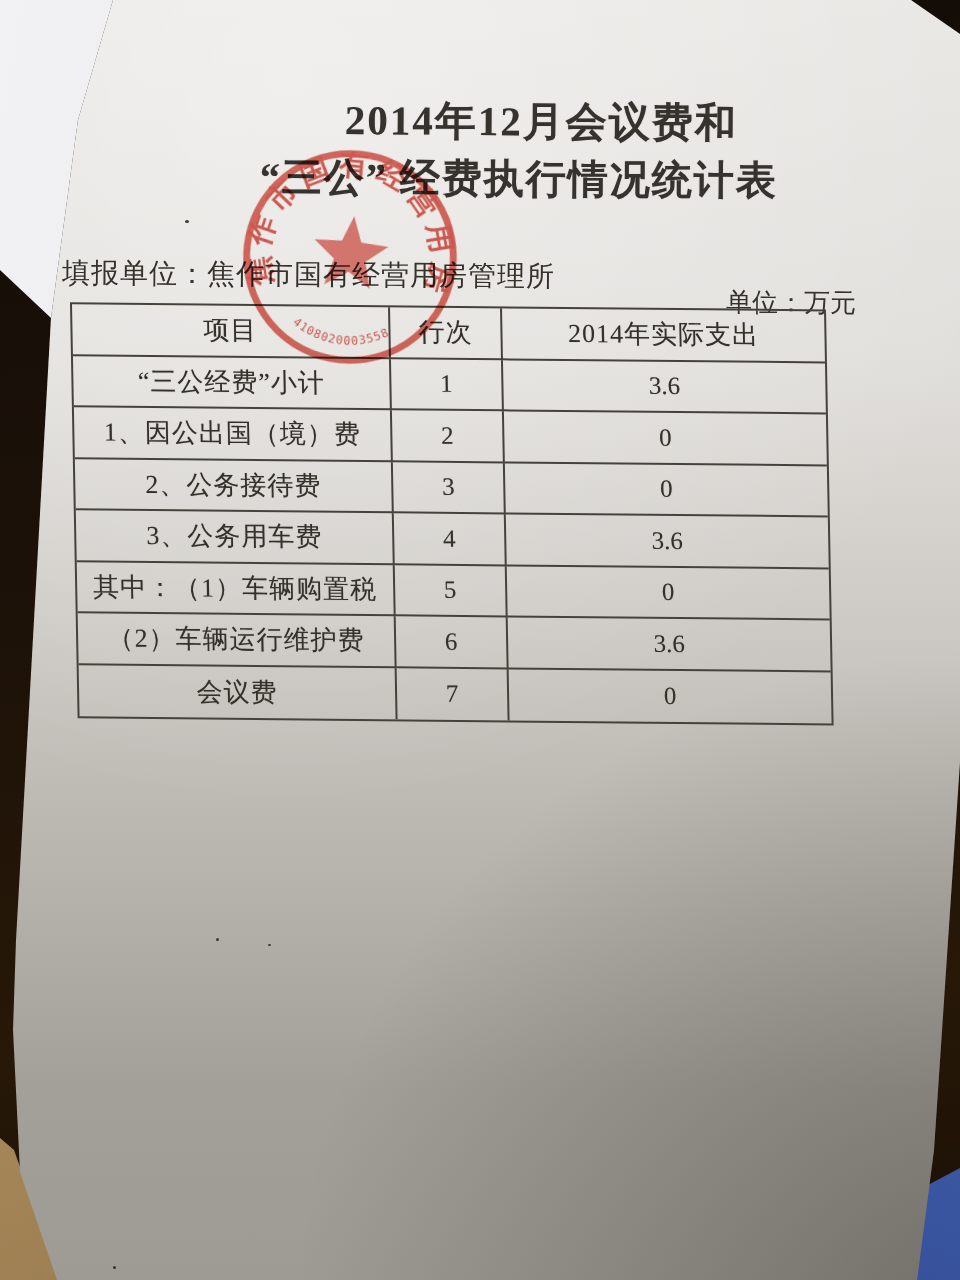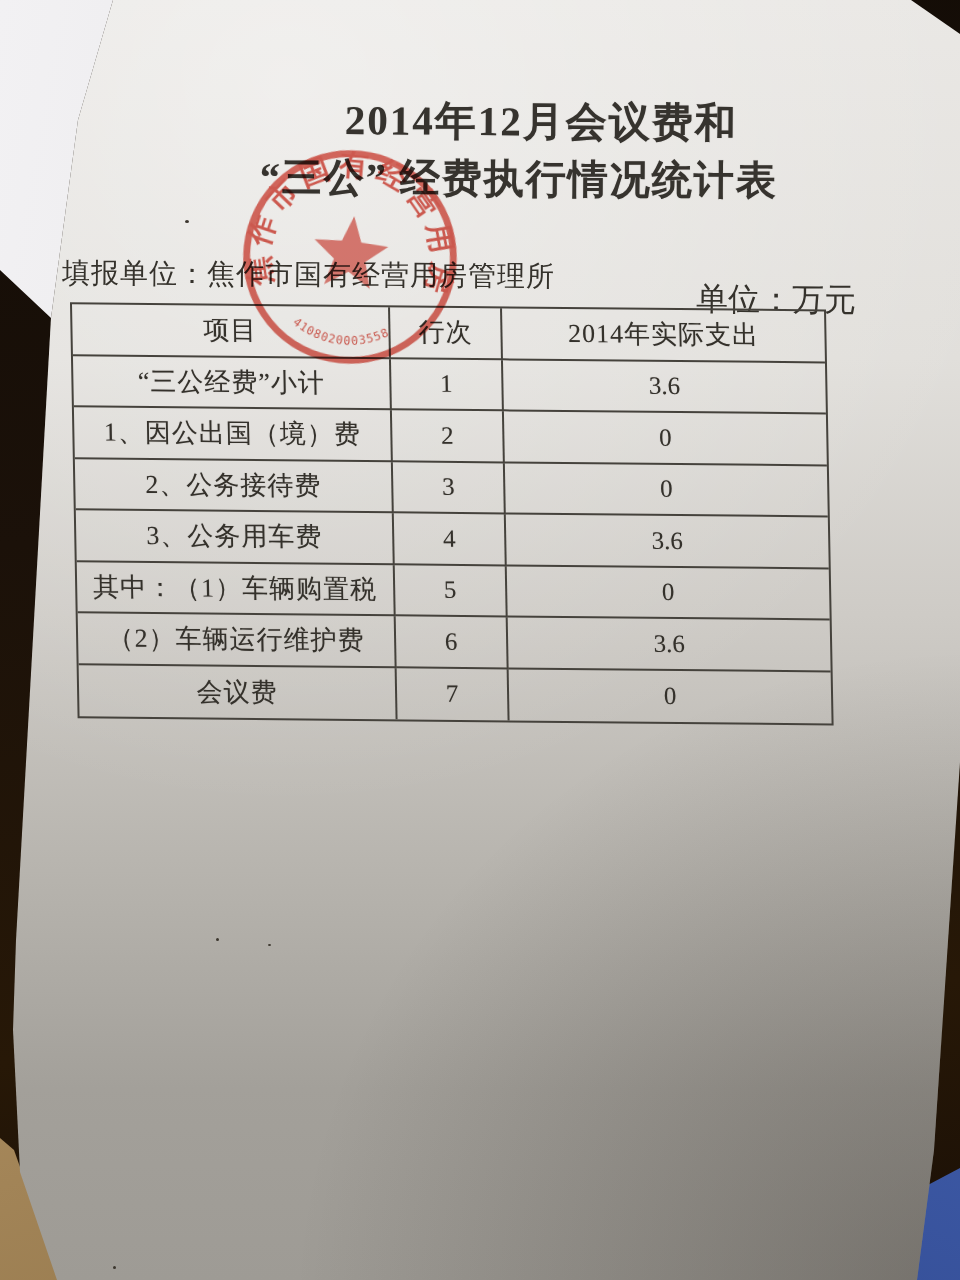--- a/index.html
+++ b/index.html
@@ -38,21 +38,21 @@
       linear-gradient(to bottom,#e9e7e4 0%,#e1dfdb 28%,#cecbc6 48%,#b7b4ae 68%,#a3a09a 85%,#9e9b95 100%);
   }
   .speck{position:absolute;background:#3c362e;border-radius:50%;}
   
   .content{position:absolute;inset:0;transform:rotate(0.4deg);transform-origin:470px 300px;color:#37332d;}
   .title-block{position:absolute;left:150px;top:92px;width:780px;text-align:center;}
   .title-line{font-weight:700;font-size:41px;line-height:58px;letter-spacing:2px;color:#36332e;text-shadow:0 0 1px rgba(55,50,45,0.35);}
   .title-line.l2{font-size:40px;transform:translateX(-22px);}
   .meta-row{position:absolute;left:62px;top:257px;width:800px;display:flex;justify-content:space-between;align-items:flex-start;}
   .meta-left{font-size:28px;letter-spacing:1px;color:#35322c;}
-  .meta-right{font-size:32px;margin-top:19px;margin-right:6px;color:#35322c;}
+  .meta-right{font-size:26px;margin-top:26px;margin-right:6px;color:#35322c;}
   
   .tbl{
     position:absolute;left:70px;top:305px;width:752px;height:412px;
     display:grid;grid-template-columns:318px 112px auto;grid-template-rows:repeat(8,51.5px);
     border:2px solid #45423c;
     transform:skewX(1.6deg) rotate(0.15deg);transform-origin:0 0;
     font-size:26px;color:#34312b;
   }
   .cell{
     display:flex;align-items:center;justify-content:center;

